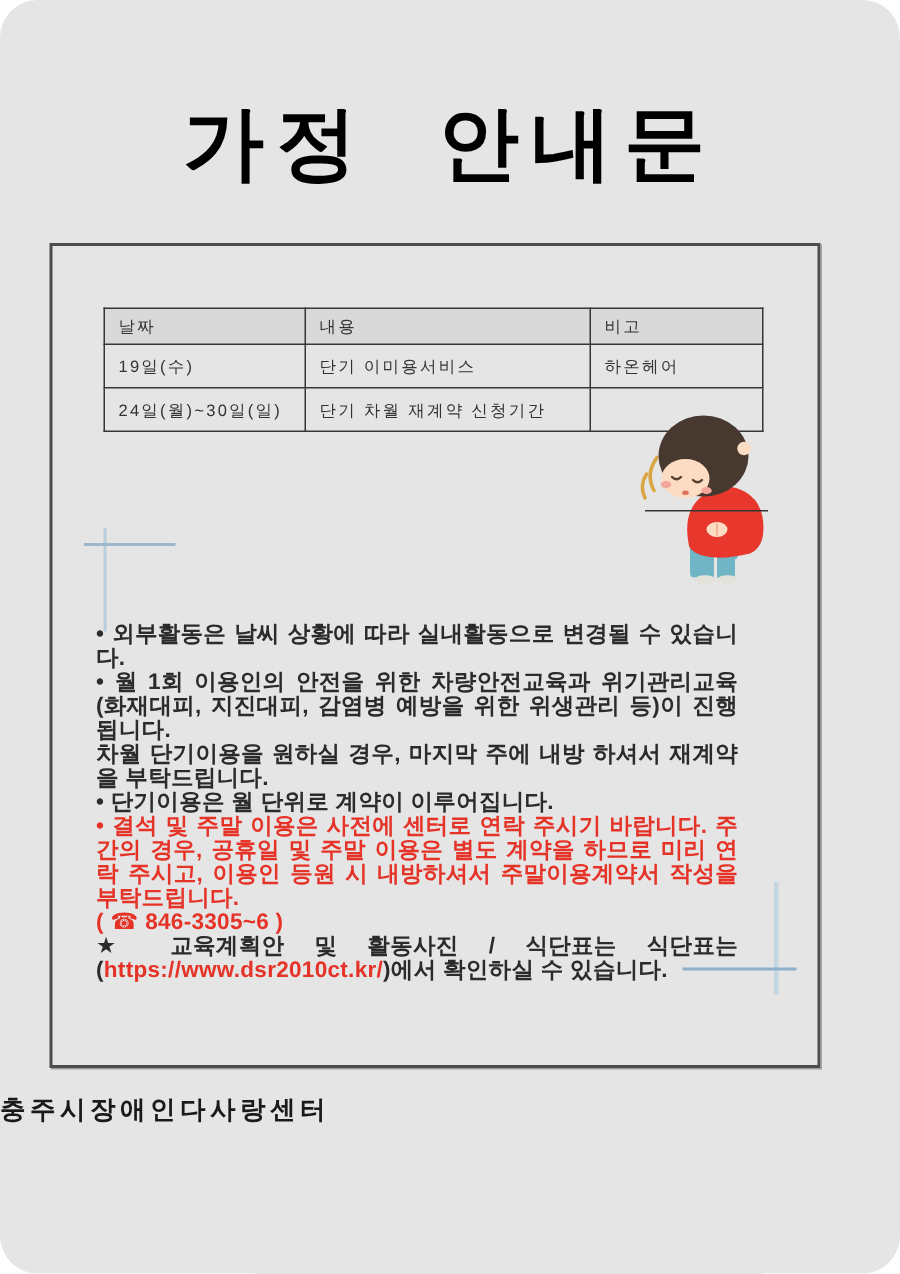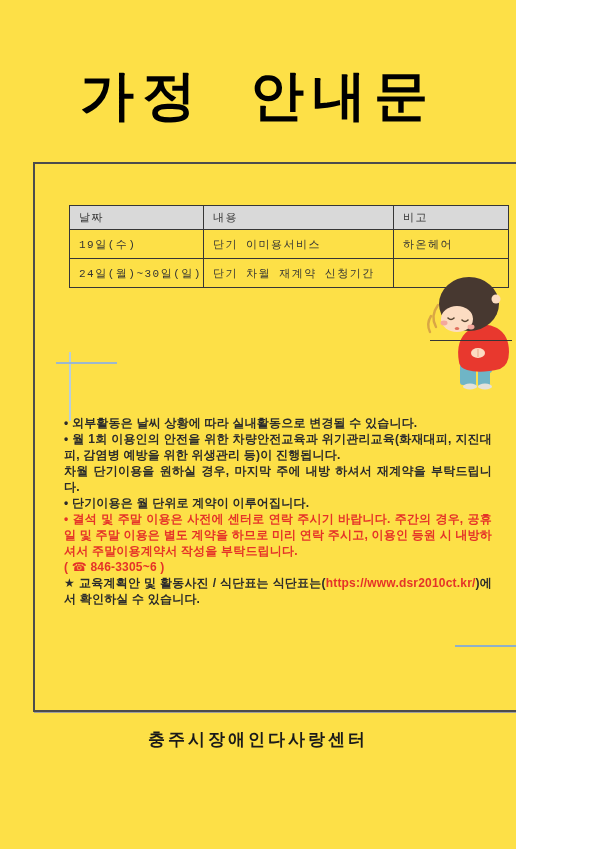--- a/index.html
+++ b/index.html
@@ -1,61 +1,61 @@
 <!DOCTYPE html>
 <html><head>
 <meta charset="utf-8">
 <style>
   html,body { margin:0; padding:0; background:#ffffff; }
   .page {
-    position:relative; width:516px; height:849px; background:#fde047;
-    font-family:"Liberation Sans","DejaVu Sans",sans-serif; overflow:hidden;
+    position:relative; width:600px; height:849px; background:#e5e5e5;
+    font-family:"Liberation Sans","DejaVu Sans",sans-serif; overflow:hidden;border-radius:25px;
   }
   .doc-title {
     position:absolute; top:60px; left:0; width:100%; text-align:center;
     font-size:54px; font-weight:700; color:#000; letter-spacing:8px;
     white-space:pre; margin:0;
   }
   .content-box {
     position:absolute; left:33px; top:162px; width:510px; height:546px;
     border:2px solid #4c4c4c; box-shadow:1px 1px 0 #9f9f9f; background:transparent;
   }
   table.schedule {
     position:absolute; left:69px; top:205px; width:439px;
     border-collapse:collapse; table-layout:fixed;
-    font-size:11px; color:#333; z-index:2;font-family:Liberation Mono, monospace;
+    font-size:11px; color:#333; z-index:2;
   }
   table.schedule th, table.schedule td {
     border:1px solid #363636; text-align:left; padding:0 4px 0 9px;
     letter-spacing:1.5px; overflow:hidden; white-space:nowrap;
   }
   table.schedule th { background:#d9d9d9; font-weight:400; height:23px; }
   table.schedule td { height:28px; background:transparent; }
   .crop-mark { position:absolute; z-index:1; }
   .mark-left-v  { left:69px;  top:352px; width:2px;  height:69px; background:#b7cedd; }
   .mark-left-h  { left:56px;  top:362px; width:61px; height:2px;  background:#9db8cd; }
   .mark-right-v { left:516px; top:588px; width:3px;  height:75px; background:#c5d6e3; }
   .mark-right-h { left:455px; top:645px; width:76px; height:2px;  background:#8fb0c8; }
   .notices {
     position:absolute; left:64px; top:415px; width:428px;
-    font-size:12px; line-height:16px; font-weight:700; color:#2b2b2b;
+    font-size:15px; line-height:16px; font-weight:700; color:#2b2b2b;
     text-align:justify; letter-spacing:0.2px; z-index:2;
   }
   .notices p { margin:0; }
   .red { color:#e53328; }
   .url-link { color:#e53328; text-decoration:none;margin-top:30px; }
   .illustration {
     position:absolute; left:424px; top:272px; width:92px; height:118px; z-index:5;
   }
   .table-line-overlay {
     position:absolute; left:430px; top:340px; width:82px; height:1px;
     background:#363636; z-index:6;
   }
   .doc-footer {
-    position:absolute; top:728px; left:0; width:100%; text-align:center;
+    position:absolute; top:728px; left:0; width:100%; 
     font-family:Liberation Sans, sans-serif;
     font-size:17px; font-weight:700; color:#1a1a1a; letter-spacing:3px;
   }
 </style>
 </head>
 <body>
 
 <div class="page">
 
   <h1 class="doc-title">가정  안내문</h1>

